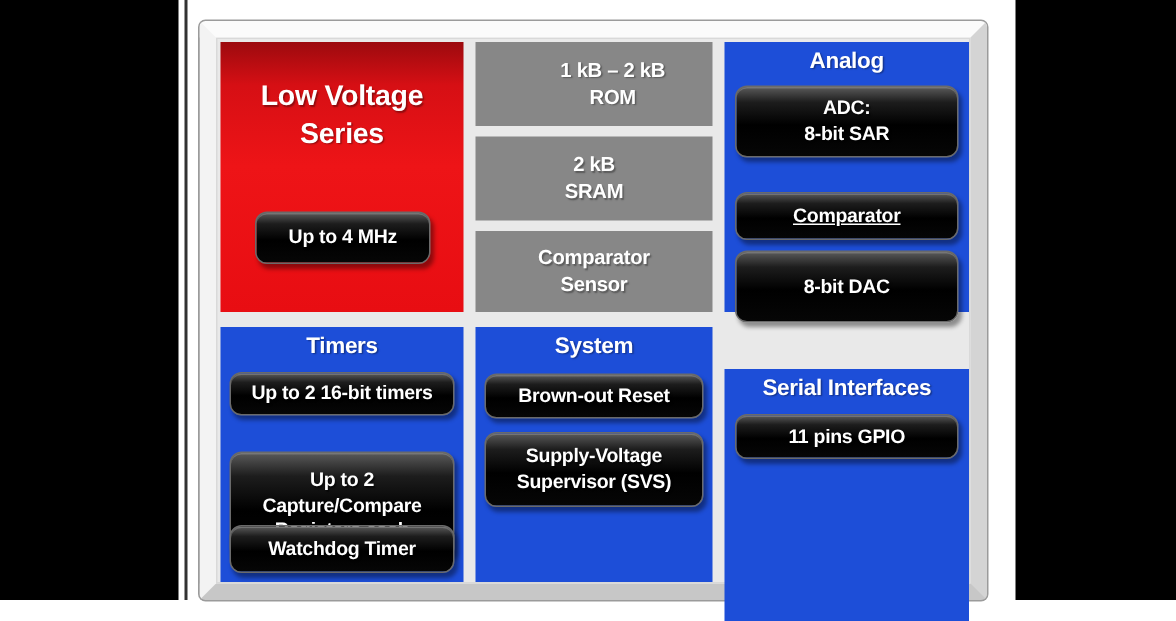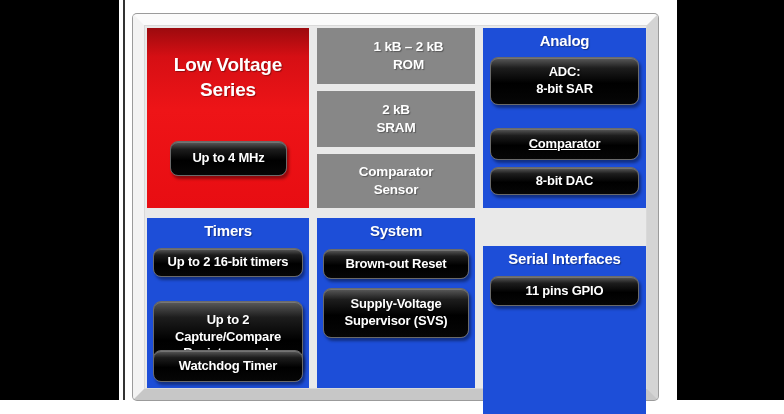--- a/index.html
+++ b/index.html
@@ -70,21 +70,21 @@
     <div class="memblock" style="left:173px;top:66px;width:158px;height:56px;">2 kB
 SRAM</div>
     <div class="memblock" style="left:173px;top:129px;width:158px;height:54px;">Comparator
 Sensor</div>
 
     <div class="panel" style="left:339px;top:3px;width:163px;height:180px;">
       <div class="panel-title">Analog</div>
       <div class="chip" style="left:7px;top:29px;width:149px;height:48px;">ADC:
 8-bit SAR</div>
       <div class="chip" style="left:7px;top:100px;width:149px;height:32px;text-decoration:underline;">Comparator</div>
-      <div class="chip" style="left:7px;top:139px;width:149px;height:28px;">8-bit DAC</div>
+      <div class="chip" style="left:7px;top:139px;width:149px;height:48px;">8-bit DAC</div>
     </div>
 
     <div class="panel" style="left:3px;top:193px;width:162px;height:170px;">
       <div class="panel-title">Timers</div>
       <div class="chip" style="left:6px;top:30px;width:150px;height:29px;">Up to 2 16-bit timers</div>
       <div class="chip" style="left:6px;top:83px;width:150px;height:72px;">Up to 2
 Capture/Compare
 Registers each</div>
       <div class="chip" style="left:6px;top:132px;width:150px;height:32px;">Watchdog Timer</div>
     </div>

